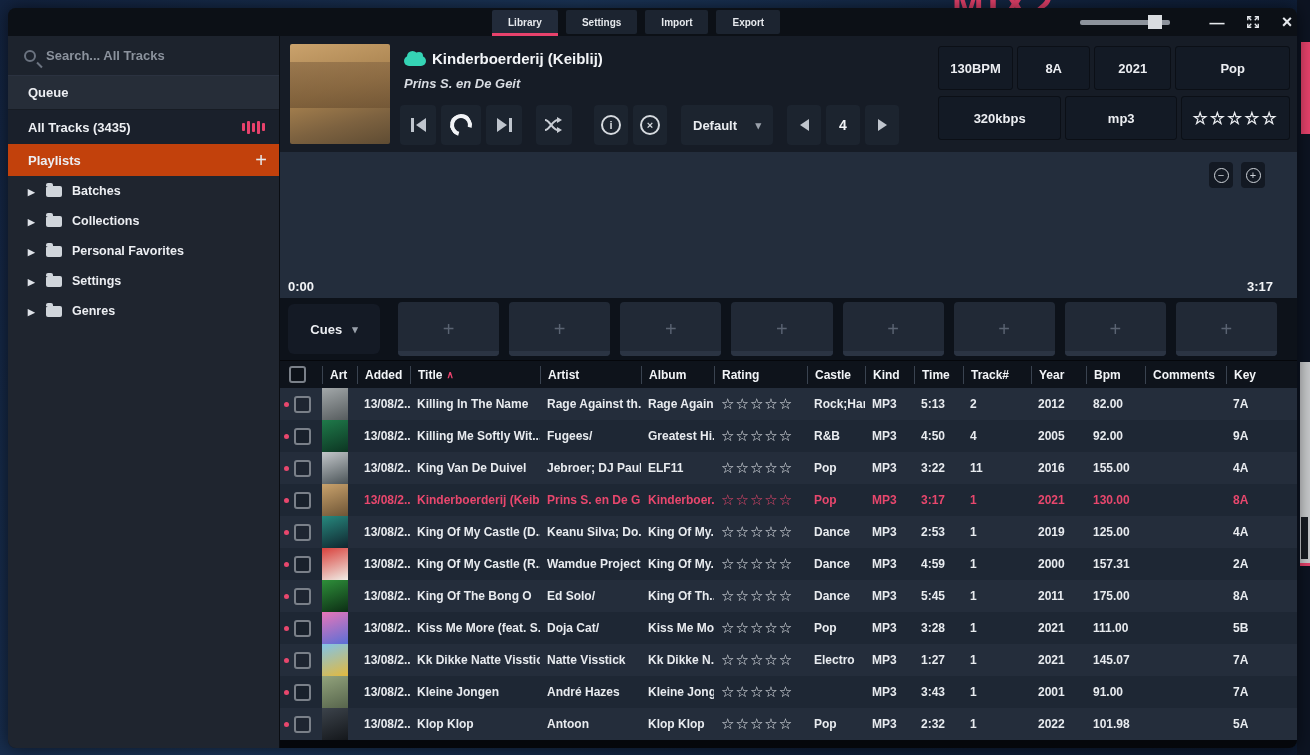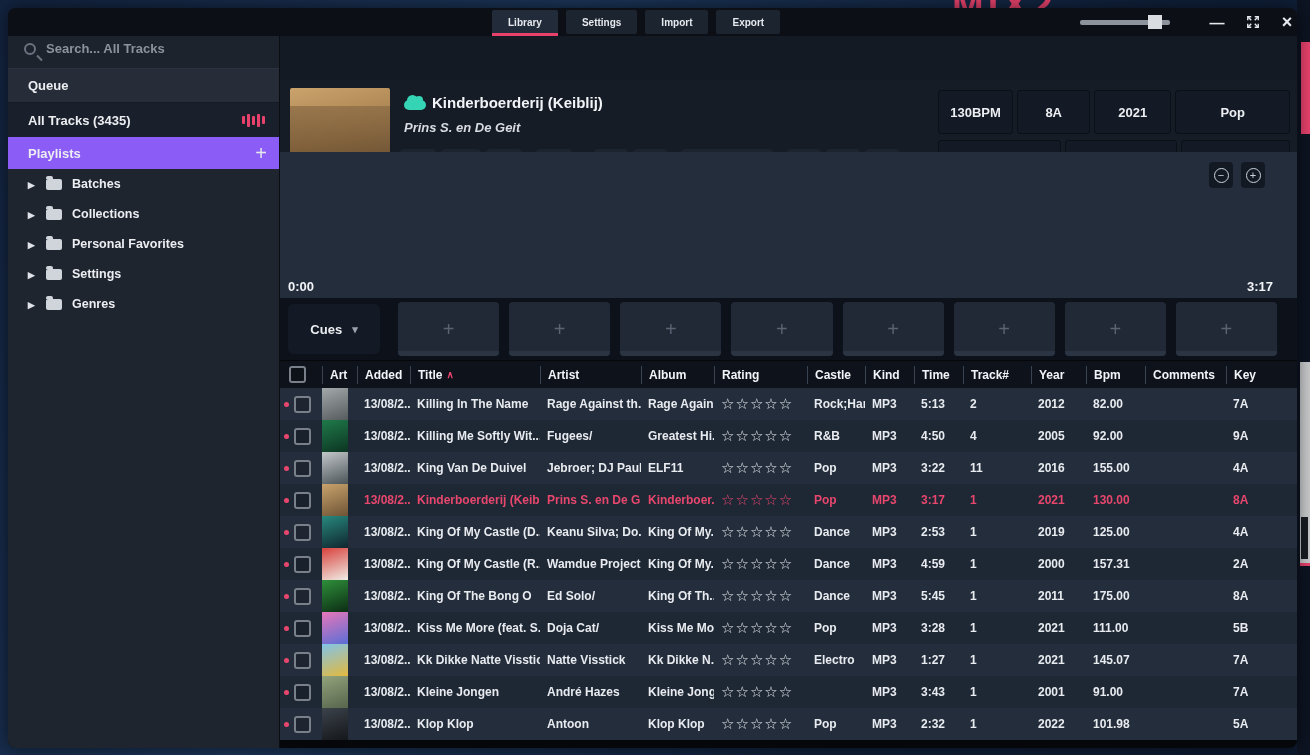--- a/index.html
+++ b/index.html
@@ -32,44 +32,44 @@
   .tab.active::after { content:""; position:absolute; left:0; right:0; bottom:-2px; height:3px; background:#e8426c; }
   .scale-slider { position:absolute; left:1072px; top:12px; width:90px; height:5px; background:#8d939c; border-radius:2px; }
   .scale-thumb { position:absolute; right:8px; top:-5px; width:14px; height:14px; background:#d9dce0; }
   .winbtn { position:absolute; top:4px; width:22px; height:20px; display:flex; align-items:center; justify-content:center;
     color:#e6e9ed; font-size:15px; font-weight:700; }
   .winbtn.min { left:1198px; }
   .winbtn.max { left:1234px; }
   .winbtn.close { left:1268px; font-size:18px; }
 
   
-  .sidebar { position:absolute; left:0; top:21px; width:272px; bottom:0; background:#1f252f; border-right:1px solid #0a0d12; }
+  .sidebar { position:absolute; left:0; top:28px; width:272px; bottom:0; background:#1f252f; border-right:1px solid #0a0d12; }
   .srow { display:flex; align-items:center; font-weight:700; color:#eceef2; font-size:13px; }
   .search { height:40px; background:#1d232d; border-bottom:1px solid #2b3240; padding-left:16px; gap:10px; }
   .search-glass { width:12px; height:12px; border:2px solid #6b7380; border-radius:50%; position:relative; }
   .search-glass::after { content:""; position:absolute; width:7px; height:2px; background:#6b7380;
     transform:rotate(45deg); left:10px; top:12px; }
   .search-ph { color:#8b929d; font-weight:700; font-size:13px; }
   .queue { height:34px; background:#262d38; padding-left:20px; border-bottom:1px solid #171c24; }
   .alltracks { height:34px; background:#1a202b; padding-left:20px; justify-content:space-between; padding-right:14px;gap:12px; }
   .eq { display:flex; align-items:center; gap:2px; height:14px; }
   .eq i { display:block; width:3px; background:#e8426c; border-radius:1px; }
-  .playlists { height:32px; background:#8b5cf6; padding-left:20px; justify-content:space-between; padding-right:12px; }
+  .playlists { height:32px; background:#c2410c; padding-left:20px; justify-content:space-between; padding-right:12px; }
   .plus-lg { font-size:20px; font-weight:400; color:#e6e9ed; line-height:1; }
   .folder-item { height:30px; display:flex; align-items:center; padding-left:20px; gap:8px;
     font-weight:700; font-size:12.5px; color:#eceef2; }
   .caret { color:#dfe3e9; font-size:13px; width:10px; }
   .folder-ic { width:16px; height:11px; background:#d0d5db; border-radius:2px; position:relative; margin-right:2px; }
   .folder-ic::before { content:""; position:absolute; top:-3px; left:0; width:7px; height:3px; background:#d0d5db; border-radius:2px 2px 0 0; }
 
   
   .main { position:absolute; left:272px; top:28px; right:0; bottom:0; }
 
   
-  .player { position:absolute; left:0; top:0; right:0; height:116px; background:#161c26;margin-top:44px; }
+  .player { position:absolute; left:0; top:0; right:0; height:116px; background:#161c26; }
   .npart { position:absolute; left:10px; top:8px; width:100px; height:100px; border-radius:2px;
     background:linear-gradient(165deg,#caa26c 0%,#a8824f 45%,#7d6240 75%,#5f4c33 100%); }
   .npart::after { content:""; position:absolute; left:0; right:0; top:18px; height:46px;
     background:linear-gradient(180deg,#8a6a45,#6e5232); opacity:.7; }
   .cloud { position:absolute; width:22px; height:10px; background:#35d4b5; border-radius:8px; }
   .cloud::before { content:""; position:absolute; width:11px; height:11px; background:#35d4b5; border-radius:50%; left:3px; top:-5px; }
   .cloud::after  { content:""; position:absolute; width:8px;  height:8px;  background:#35d4b5; border-radius:50%; left:11px; top:-4px; }
   .np-title { position:absolute; left:152px; top:14px; font-size:15px; font-weight:700; color:#f2f4f7; }
   .np-artist { position:absolute; left:124px; top:40px; font-size:13px; font-weight:700; font-style:italic; color:#d8dce2; }
   .controls { position:absolute; left:120px; top:69px; display:flex; align-items:center; gap:5px; }

